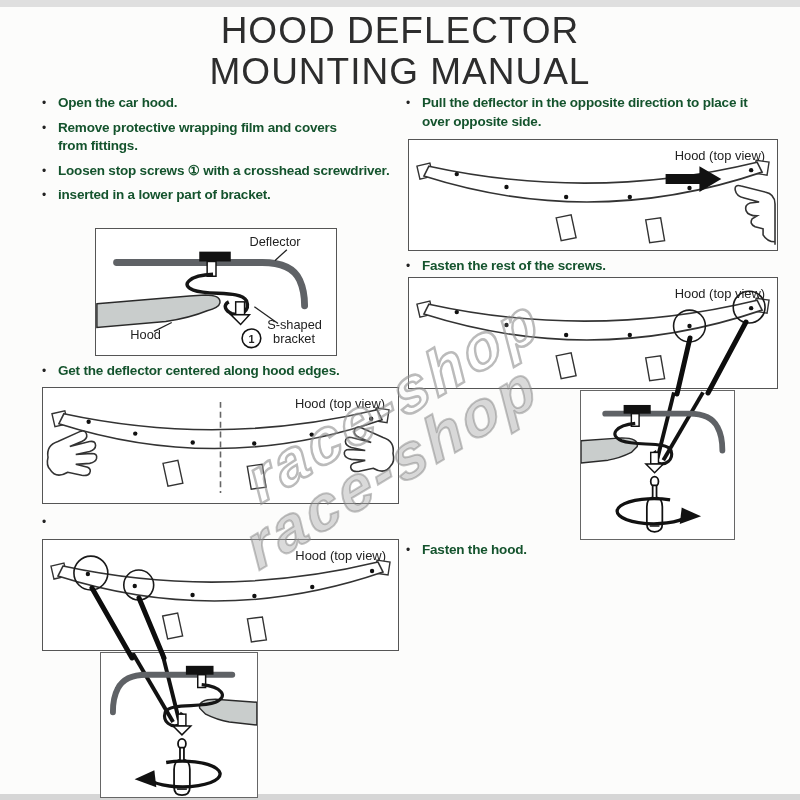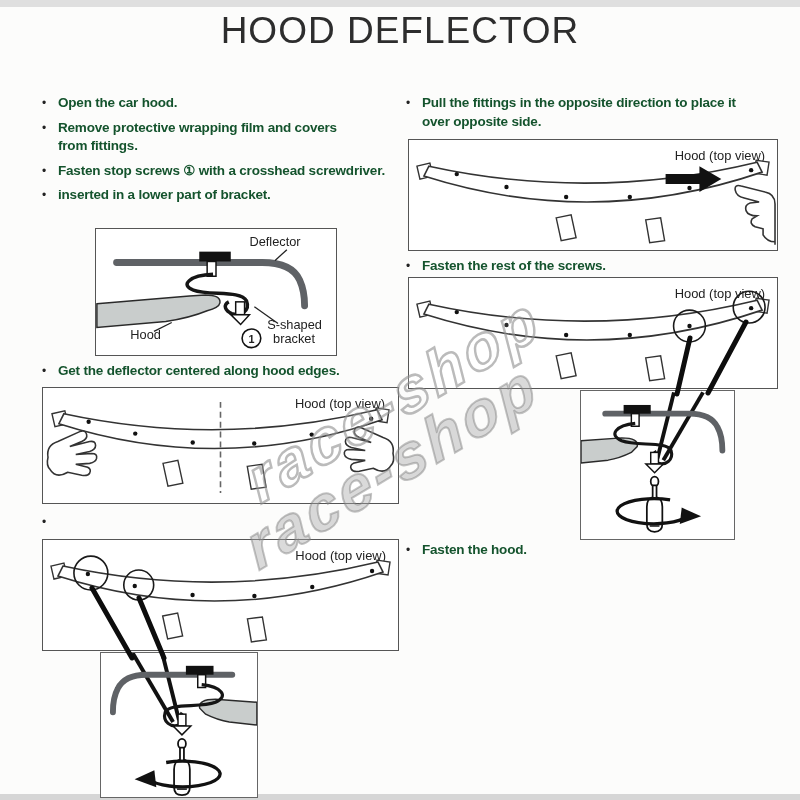--- a/index.html
+++ b/index.html
@@ -35,55 +35,56 @@
 </head>
 <body>
 
 <div class="page">
 
   <div class="edge-strip strip-top"></div>
   <div class="edge-strip strip-bottom"></div>
 
   <div class="title">
     <div>HOOD DEFLECTOR</div>
+    <div>MOUNTING MANUAL</div>
   </div>
 
   <div class="bullets" style="left:40px;top:94px;width:358px;">
     <div class="bullet-item">
       <span class="bullet-dot">•</span>
       <span class="bullet-text">
           <span class="ln">Open the car hood.</span>
         </span>
     </div>
     <div class="bullet-item">
       <span class="bullet-dot">•</span>
       <span class="bullet-text">
         <span class="ln">Remove protective wrapping film and covers</span>
         <span class="ln">from fittings.</span>
       </span>
     </div>
     <div class="bullet-item">
       <span class="bullet-dot">•</span>
       <span class="bullet-text">
-          <span class="ln">Fasten stop screws ① with a crosshead screwdriver.</span>
+          <span class="ln">Loosen stop screws ① with a crosshead screwdriver.</span>
         </span>
     </div>
     <div class="bullet-item" style="margin-top:2px;">
       <span class="bullet-dot">•</span>
       <span class="bullet-text">
         <span class="ln">inserted in a lower part of bracket.</span>
       </span>
     </div>
   </div>
 
   <div class="bullets" style="left:404px;top:94px;width:390px;">
     <div class="bullet-item">
       <span class="bullet-dot">•</span>
       <span class="bullet-text">
-        <span class="ln">Pull the fittings in the opposite direction to place it</span>
+        <span class="ln">Pull the deflector in the opposite direction to place it</span>
         <span class="ln">over opposite side.</span>
       </span>
     </div>
   </div>
 
   <div class="figure" style="left:95px;top:228px;width:242px;height:128px;">
     <svg viewBox="0 0 242 128">
       <path d="M0,76 L94,68 L110,67 Q126,67 125,75 Q124,80 112,83 Q95,90 70,94 L0,100 Z" fill="#c9cdcc" stroke="#2a2a2a" stroke-width="1.5"></path>
       <path d="M20,34 L168,34 Q198,34 206,52 Q211,63 211,78" fill="none" stroke="#5f6266" stroke-width="7" stroke-linecap="round"></path>
       <rect x="104" y="23" width="32" height="10" fill="#111"></rect>

